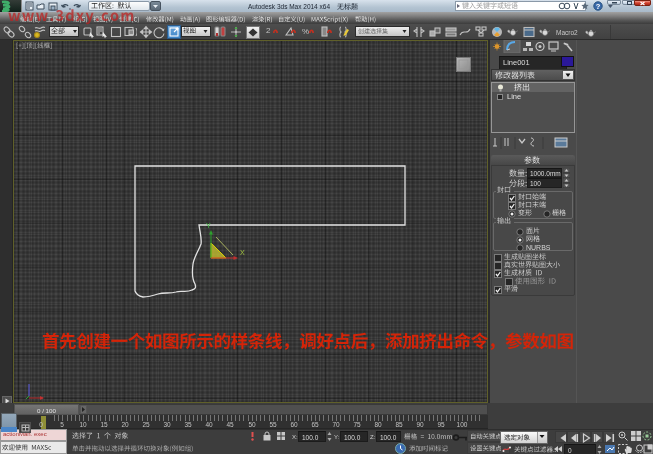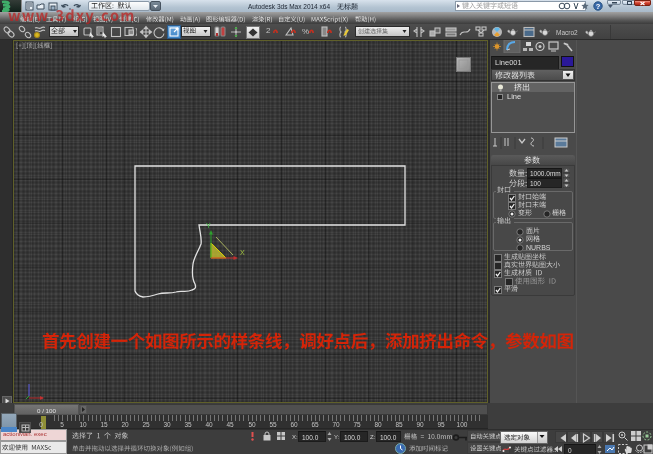--- a/index.html
+++ b/index.html
@@ -586,21 +586,21 @@
         <rect x="39" y="8" width="4" height="3" fill="#b8b8b8"></rect>
         <circle cx="50" cy="6.5" r="4" fill="none" stroke="#c8c8c8" stroke-width="1.2"></circle>
         <circle cx="50" cy="6.5" r="1.5" fill="#c8c8c8"></circle>
         <rect x="59" y="2" width="9" height="7" fill="none" stroke="#c8c8c8" stroke-width="1.2"></rect>
         <path d="M61 11h5" stroke="#c8c8c8"></path>
         <path d="M74 2.5l4.5 1.5-1 2-4-2z" fill="#c8c8c8"></path>
         <path d="M77.5 5.5l4.5 5.5" stroke="#c8c8c8" stroke-width="1.6"></path>
       </svg>
     </div>
     <div class="abs" style="left:491px;top:56px;width:68px;height:11px;">
-      <div class="ed abs" style="left:0;top:0;width:68px;height:24px;font-size:7.5px;padding:1px 3px">Line001</div>
+      <div class="ed abs" style="left:8px;top:0;width:68px;height:24px;font-size:7.5px;padding:1px 3px">Line001</div>
     </div>
     <div class="abs" style="left:561px;top:56px;width:13px;height:11px;background:#2a1898;border:1px solid #111"></div>
     <div class="abs" style="left:491px;top:69px;width:84px;height:12px;background:linear-gradient(#616161,#4c4c4c);border:1px solid #333"></div>
     <div class="abs" style="left:495px;top:71px">
       <svg class="tx" width="40" height="10" viewBox="0 0 40 10">
         <g fill="#e2e2e2" transform="translate(0 7.1) scale(0.0080 -0.0080)">
           <use href="#g4fee" x="0"></use>
           <use href="#g6539" x="1000"></use>
           <use href="#g5668" x="2000"></use>
           <use href="#g5217" x="3000"></use>

